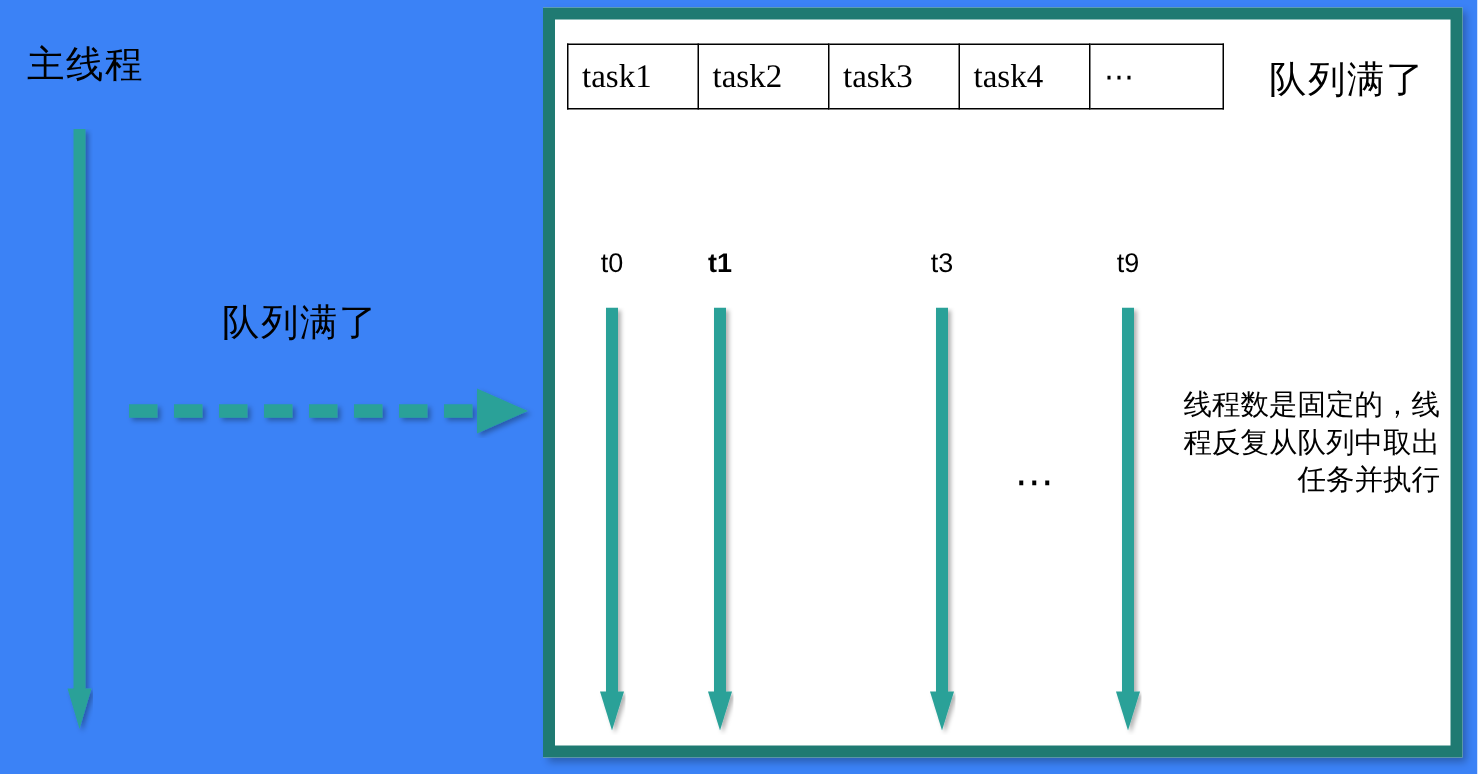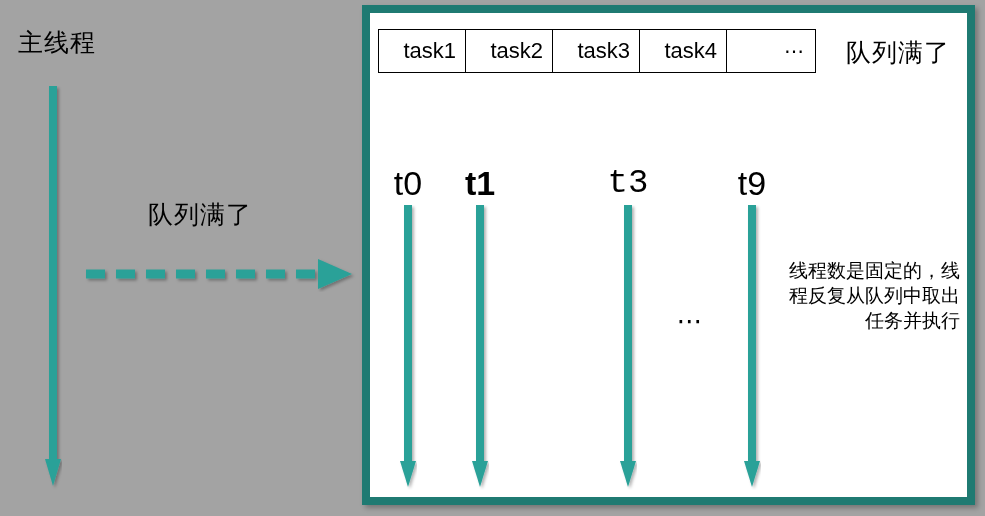--- a/index.html
+++ b/index.html
@@ -4,21 +4,21 @@
 <style>
   html, body {
     margin: 0;
     padding: 0;
     background: #ffffff;
   }
   #canvas {
     position: relative;
     width: 985px;
     height: 516px;
-    background: #a3a3a3;
+    background: #3b82f6;
     font-family: "Liberation Sans", "DejaVu Sans", sans-serif;
     overflow: hidden;
   }
 
   
   .main-thread-label {
     position: absolute;
     left: 18px;
     top: 26px;
     font-size: 25px;
@@ -71,25 +71,25 @@
     left: 378px;
     top: 29px;
     border-collapse: collapse;
     background: #ffffff;
   }
   .queue-table td {
     border: 1px solid #000000;
     height: 42px;
     font-size: 22px;
     color: #000000;
-    text-align: right;
+    text-align: left;
     vertical-align: middle;
     padding: 0 9px;
     min-width: 68px;
-    font-family: Liberation Sans, sans-serif;
+    font-family: Liberation Serif, serif;
   }
   .queue-table td.ellipsis-cell {
     min-width: 70px;
     font-size: 20px;
     letter-spacing: 2px;
   }
 
   .queue-full-label {
     position: absolute;
     left: 808px;
@@ -102,21 +102,21 @@
   }
 
   
   .thread-col {
     position: absolute;
     top: 166px;
     width: 44px;
     text-align: center;
   }
   .thread-name {
-    font-size: 34px;
+    font-size: 18px;
     color: #000000;
     line-height: 1;
     height: 30px;
   }
   .thread-arrow {
     margin: 9px auto 0 auto;
     width: 18px;
     height: 285px;
     display: block;
   }
@@ -208,21 +208,21 @@
     <div class="thread-name">t1</div>
     <svg class="thread-arrow" viewBox="0 0 18 285" preserveAspectRatio="none">
       <g filter="url(#shadowT)">
         <rect x="5" y="0" width="8" height="258" fill="#2AA198"></rect>
         <polygon points="1,256 17,256 9,282" fill="#2AA198"></polygon>
       </g>
     </svg>
   </div>
 
 
-  <div class="thread-col" style="left:606px;font-family:Liberation Mono, monospace;">
+  <div class="thread-col" style="left:606px;">
     <div class="thread-name">t3</div>
     <svg class="thread-arrow" viewBox="0 0 18 285" preserveAspectRatio="none">
       <g filter="url(#shadowT)">
         <rect x="5" y="0" width="8" height="258" fill="#2AA198"></rect>
         <polygon points="1,256 17,256 9,282" fill="#2AA198"></polygon>
       </g>
     </svg>
   </div>
 
   <div class="thread-col" style="left:730px;text-align:center;">

